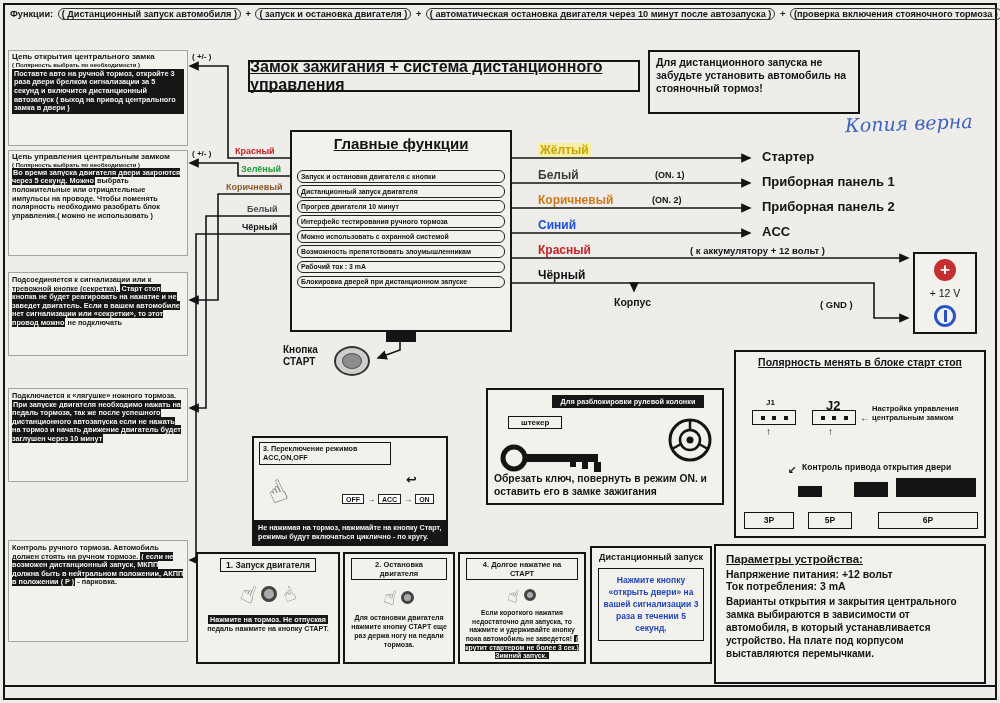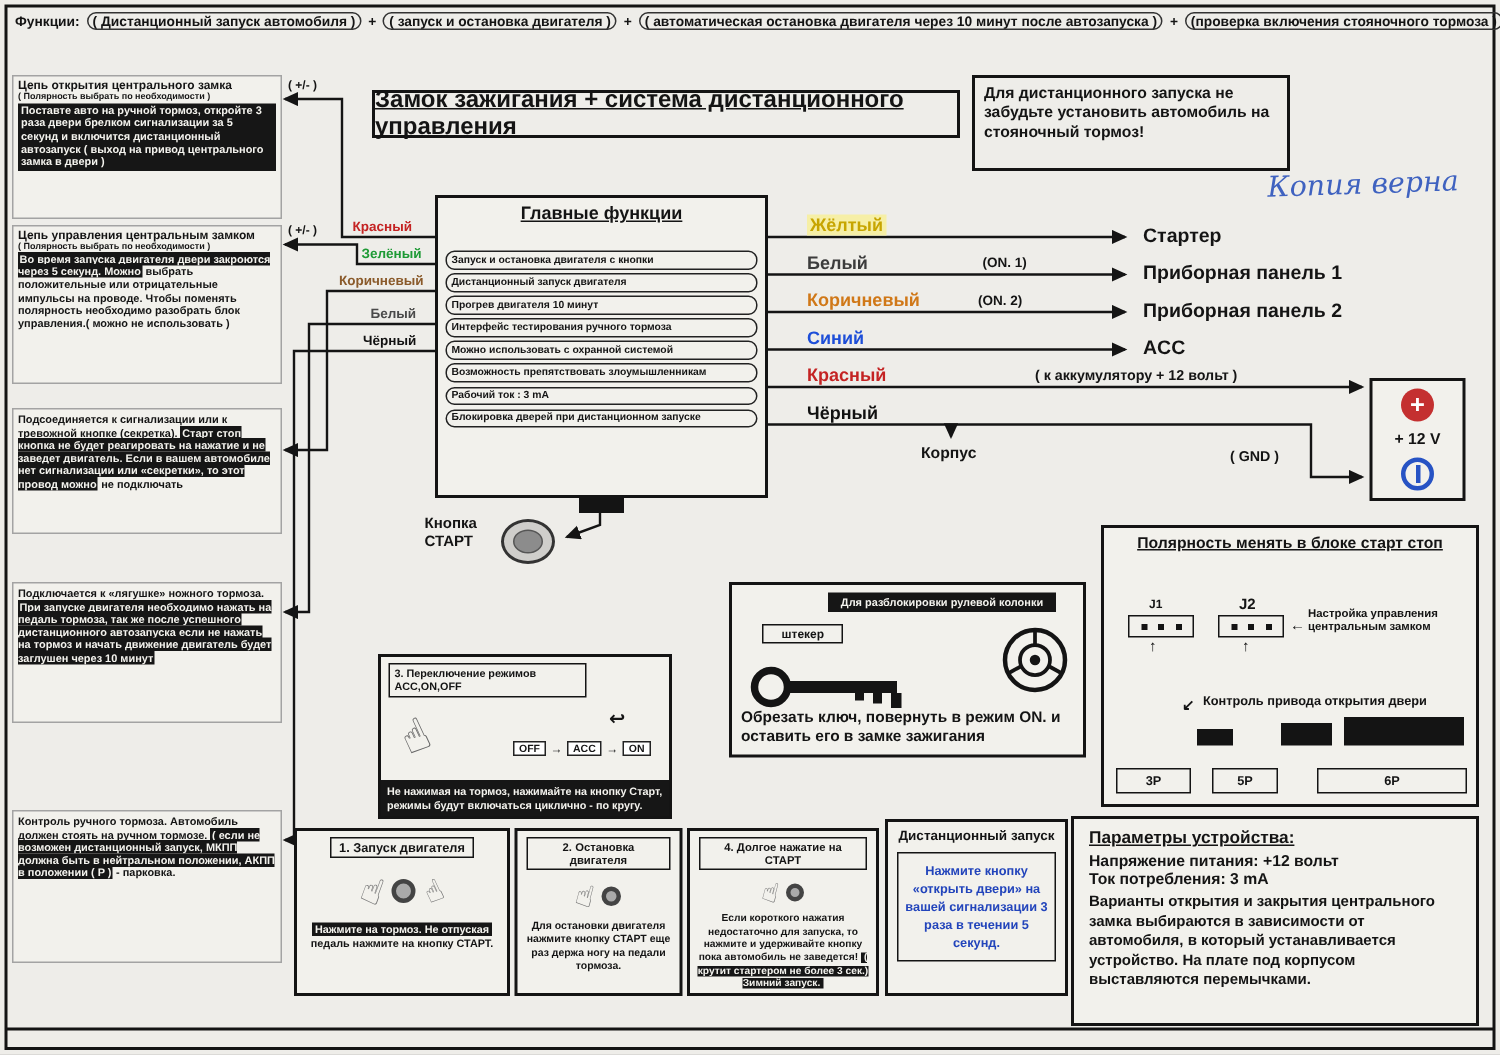--- a/index.html
+++ b/index.html
@@ -110,21 +110,21 @@
 
   <div class="lbox" style="top:540px;height:102px;">
     <div class="bb">
       <span>Контроль ручного тормоза. Автомобиль должен стоять на ручном тормозе.</span>
       <span class="inv">( если не возможен дистанционный запуск, МКПП должна быть в нейтральном положении, АКПП в положении ( P )</span>
       <span>- парковка.</span>
     </div>
   </div>
 
   <div class="abs" style="left:290px;top:130px;width:222px;height:202px;border:2.5px solid #141414;padding:2px 3px;background:#f2f1ec;">
-    <div style="text-align:center;font-size:12px;font-weight:bold;text-decoration:underline;margin:1px 0 18px 0;">Главные функции</div>
+    <div style="text-align:center;font-size:15px;font-weight:bold;text-decoration:underline;margin:1px 0 18px 0;">Главные функции</div>
     <div class="item">Запуск и остановка двигателя с кнопки</div>
     <div class="item">Дистанционный запуск двигателя</div>
     <div class="item">Прогрев двигателя 10 минут</div>
     <div class="item">Интерфейс тестирования ручного тормоза</div>
     <div class="item">Можно использовать с охранной системой</div>
     <div class="item">Возможность препятствовать злоумышленникам</div>
     <div class="item">Рабочий ток : 3 mA</div>
     <div class="item">Блокировка дверей при дистанционном запуске</div>
   </div>
   <div class="abs" style="left:386px;top:330px;width:30px;height:12px;background:#141414;"></div>
@@ -148,21 +148,21 @@
   <span class="target" style="left:762px;top:149px;">Стартер</span>
   <span class="target" style="left:762px;top:174px;">Приборная панель 1</span>
   <span class="target" style="left:762px;top:199px;">Приборная панель 2</span>
   <span class="target" style="left:762px;top:224px;">ACC</span>
   <span class="note" style="left:688px;top:245px;font-size:9.5px;background:#eeede9;padding:0 2px;">( к аккумулятору + 12 вольт )</span>
   <span class="note" style="left:614px;top:296px;font-size:10.5px;">Корпус</span>
   <span class="note" style="left:820px;top:299px;font-size:9.5px;">( GND )</span>
 
   <div class="abs bd" style="left:913px;top:252px;width:64px;height:82px;display:flex;flex-direction:column;align-items:center;justify-content:space-between;padding:5px 0;background:#f2f1ec;">
     <span style="width:22px;height:22px;border-radius:50%;background:#c43030;color:#fff;font-weight:bold;font-size:17px;line-height:21px;text-align:center;">+</span>
-    <span style="font-size:10.5px;font-weight:bold;">+ 12 V</span>
+    <span style="font-size:10.5px;font-weight:normal;">+ 12 V</span>
     <span style="width:22px;height:22px;border-radius:50%;border:3px solid #2753c4;display:flex;align-items:center;justify-content:center;">
         <span style="width:3px;height:12px;background:#2753c4;display:block;"></span>
       </span>
   </div>
 
   <div class="abs" style="left:283px;top:344px;font-size:10px;font-weight:bold;line-height:1.2;">
     <div>Кнопка</div>
     <div>СТАРТ</div>
   </div>
   <div class="abs" style="left:334px;top:346px;width:36px;height:30px;border-radius:50%;border:2px solid #333;background:#cfcecb;display:flex;align-items:center;justify-content:center;">
@@ -186,21 +186,21 @@
       <line x1="24" y1="4" x2="24" y2="14" stroke="#141414" stroke-width="2.5"></line>
       <line x1="6" y1="33" x2="15" y2="28" stroke="#141414" stroke-width="2.5"></line>
       <line x1="42" y1="33" x2="33" y2="28" stroke="#141414" stroke-width="2.5"></line>
     </svg>
     <div class="abs" style="left:6px;right:6px;bottom:4px;font-size:10.3px;font-weight:bold;line-height:1.25;">Обрезать ключ, повернуть в режим ON. и оставить его в замке зажигания</div>
   </div>
 
   <div class="abs bd" style="left:734px;top:350px;width:252px;height:188px;background:#f2f1ec;">
     <div style="margin:4px 10px 0;text-align:center;font-size:10.5px;font-weight:bold;text-decoration:underline;line-height:1.2;">Полярность менять в блоке старт стоп</div>
     <span class="abs" style="left:30px;top:46px;font-size:8px;font-weight:bold;">J1</span>
-    <span class="abs" style="left:90px;top:46px;font-size:10px;font-weight:bold;">J2</span>
+    <span class="abs" style="left:90px;top:46px;font-size:13px;font-weight:bold;">J2</span>
     <div class="abs bd1" style="left:16px;top:58px;width:44px;height:15px;display:flex;align-items:center;justify-content:space-evenly;">
       <span style="width:4px;height:4px;background:#141414;"></span>
         <span style="width:4px;height:4px;background:#141414;"></span>
         <span style="width:4px;height:4px;background:#141414;"></span>
     </div>
     <div class="abs bd1" style="left:76px;top:58px;width:44px;height:15px;display:flex;align-items:center;justify-content:space-evenly;">
       <span style="width:4px;height:4px;background:#141414;"></span>
         <span style="width:4px;height:4px;background:#141414;"></span>
         <span style="width:4px;height:4px;background:#141414;"></span>
     </div>

